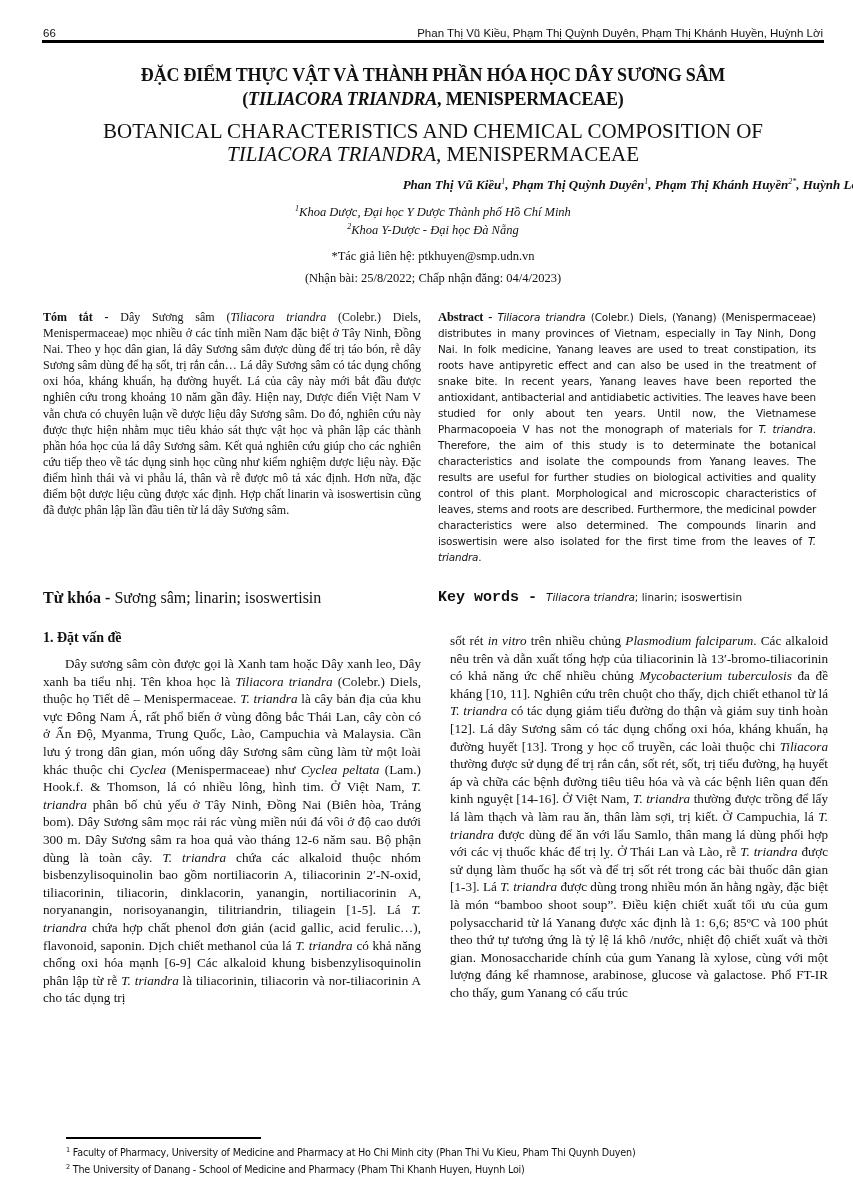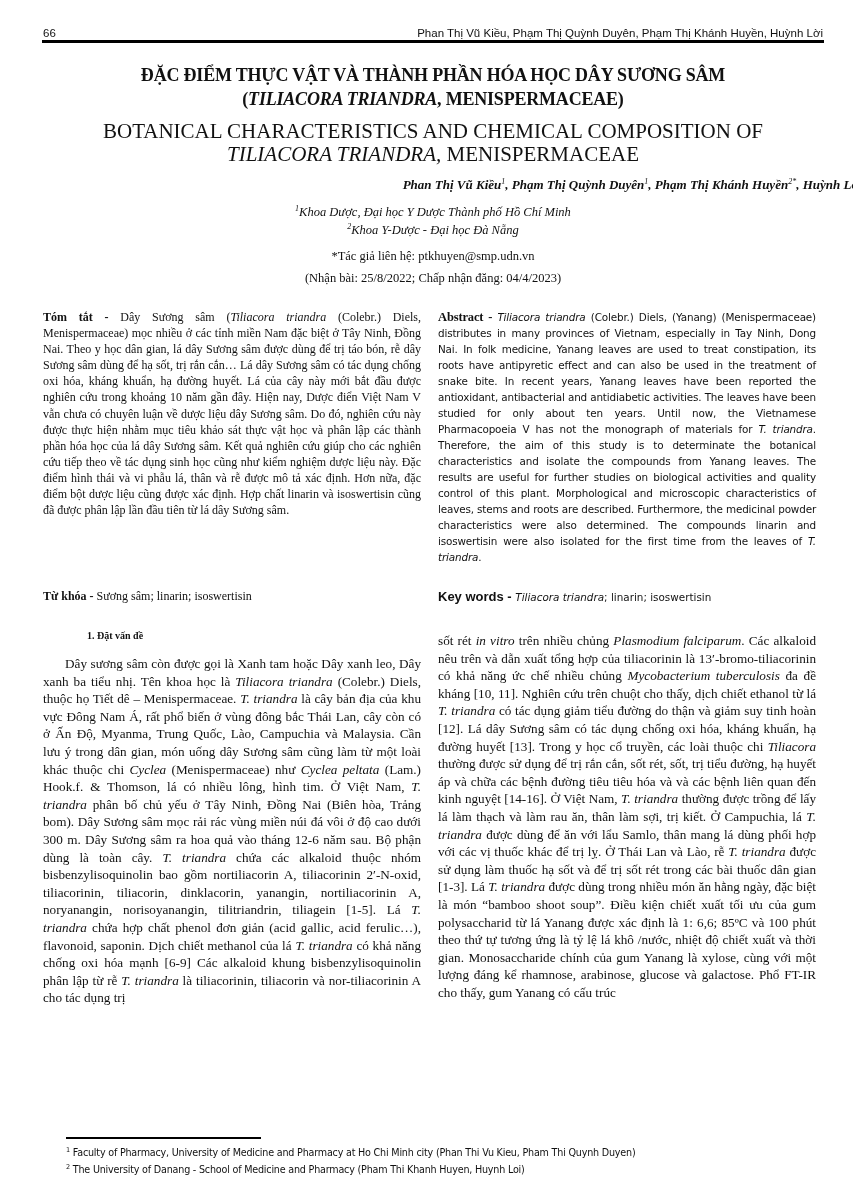--- a/index.html
+++ b/index.html
@@ -19,29 +19,29 @@
   .affil1 { top: 204px; }
   .affil2 { top: 222px; }
   .contact { position: absolute; left: 0; right: 0; top: 249px; text-align: center; font-size: 12.5px; }
   .dates { position: absolute; left: 0; right: 0; top: 271px; text-align: center; font-size: 12.5px; }
 
   .abs-col { position: absolute; top: 309px; font-size: 12px; line-height: 16.1px; text-align: justify; }
   .abs-left { left: 43px; width: 378px; }
   .abs-right { left: 438px; width: 378px; font-family: "DejaVu Sans", sans-serif; font-size: 10.4px; line-height: 16px; letter-spacing: -0.15px; }
   .abs-right .lbl { font-family: "Liberation Serif", serif; font-size: 12.5px; }
   .lbl { font-weight: bold; }
-  .kw { position: absolute; top: 589px; font-size: 12px; }
+  .kw { position: absolute; top: 589px; font-size: 16px; }
   .kw-left { left: 43px; }
   .kw-right { left: 438px; font-family: "DejaVu Sans", sans-serif; font-size: 10.4px; }
-  .kw-right .lbl { font-family: Liberation Sans, sans-serif; font-size: 13px; }
+  .kw-right .lbl { font-family: Liberation Mono, monospace; font-size: 15px; }
 
-  .sec-head { position: absolute; left: 43px; top: 630px; font-weight: bold; font-size: 10px; margin-left: 44px; }
+  .sec-head { position: absolute; left: 43px; top: 630px; font-weight: bold; font-size: 14px; }
   .body-col { position: absolute; font-size: 13.2px; line-height: 17.6px; text-align: justify; }
   .body-left { left: 43px; width: 378px; top: 655px; text-indent: 22px; }
-  .body-right { left: 438px; width: 378px; top: 632px; }
+  .body-right { left: 450px; width: 378px; top: 632px; }
 
   .fn-rule { position: absolute; left: 66px; top: 1137px; width: 195px; height: 1.5px; background: #000; }
   .footnotes { position: absolute; left: 66px; top: 1143px; font-family: "DejaVu Sans", sans-serif; font-size: 9.6px; line-height: 14px; white-space: nowrap; letter-spacing: -0.2px; }
   .footnotes sup { font-size: 6.5px; }
 </style>
 </head>
 <body>
 
 <div class="page">
 

